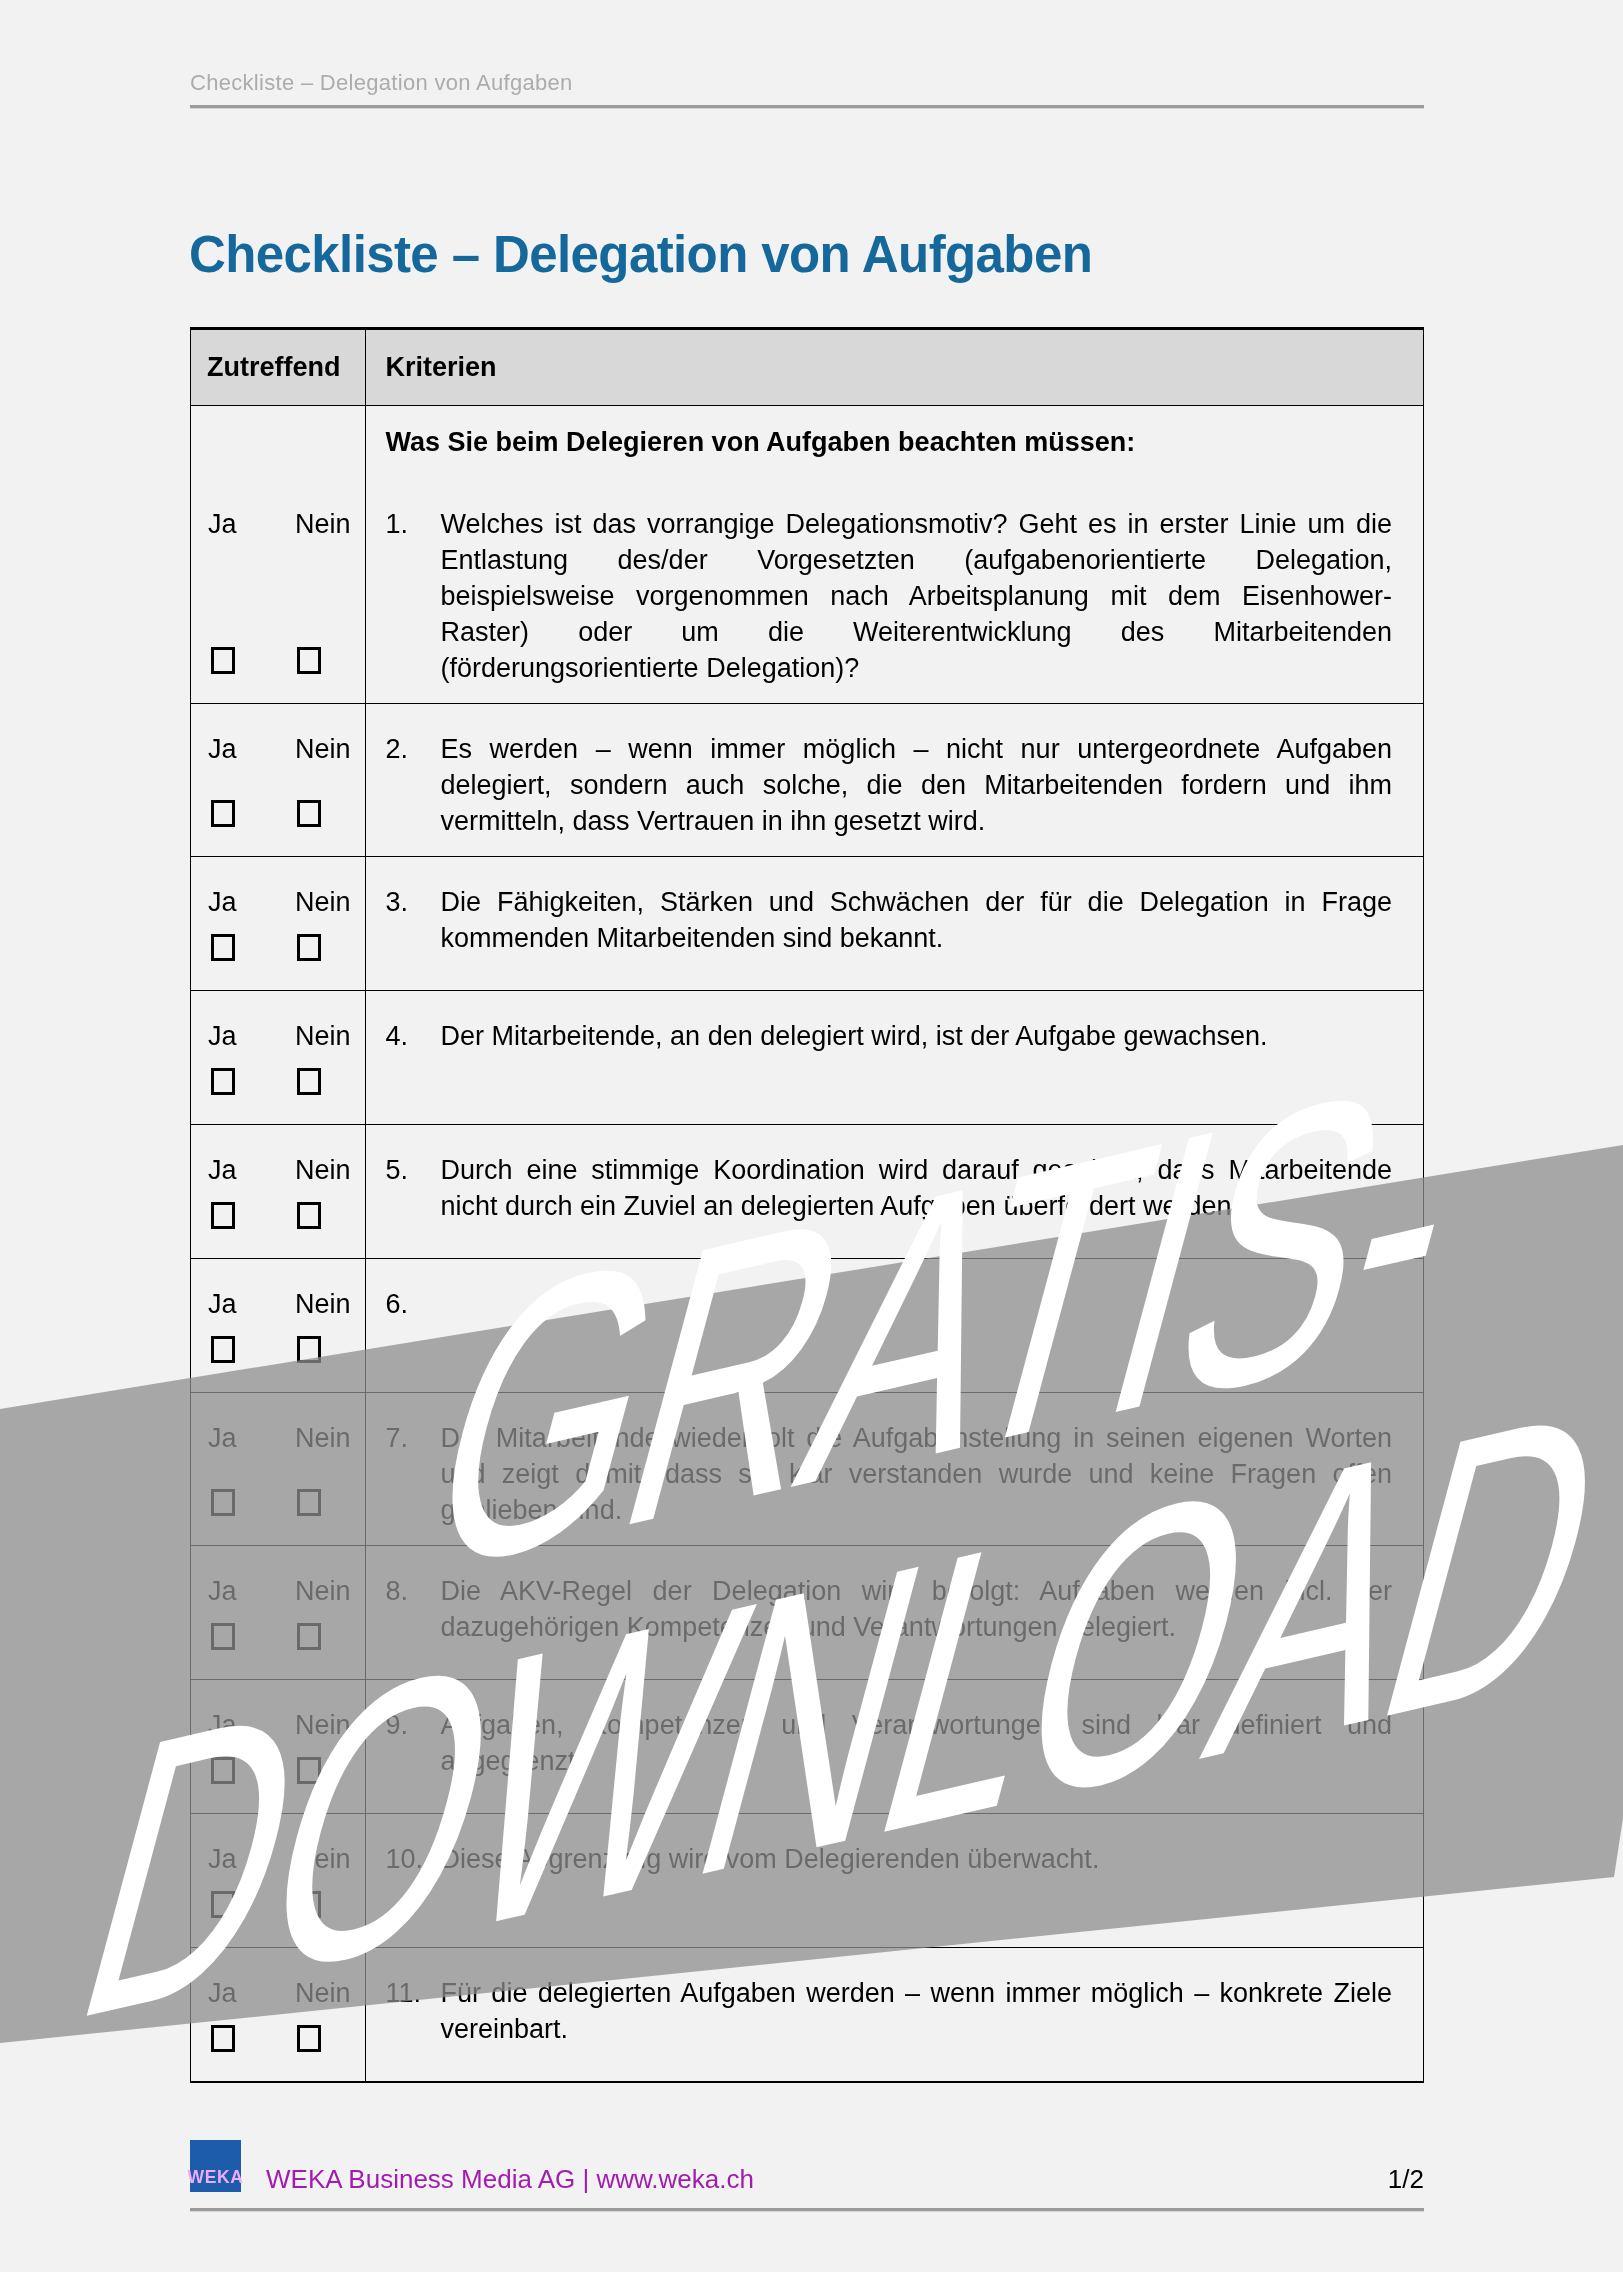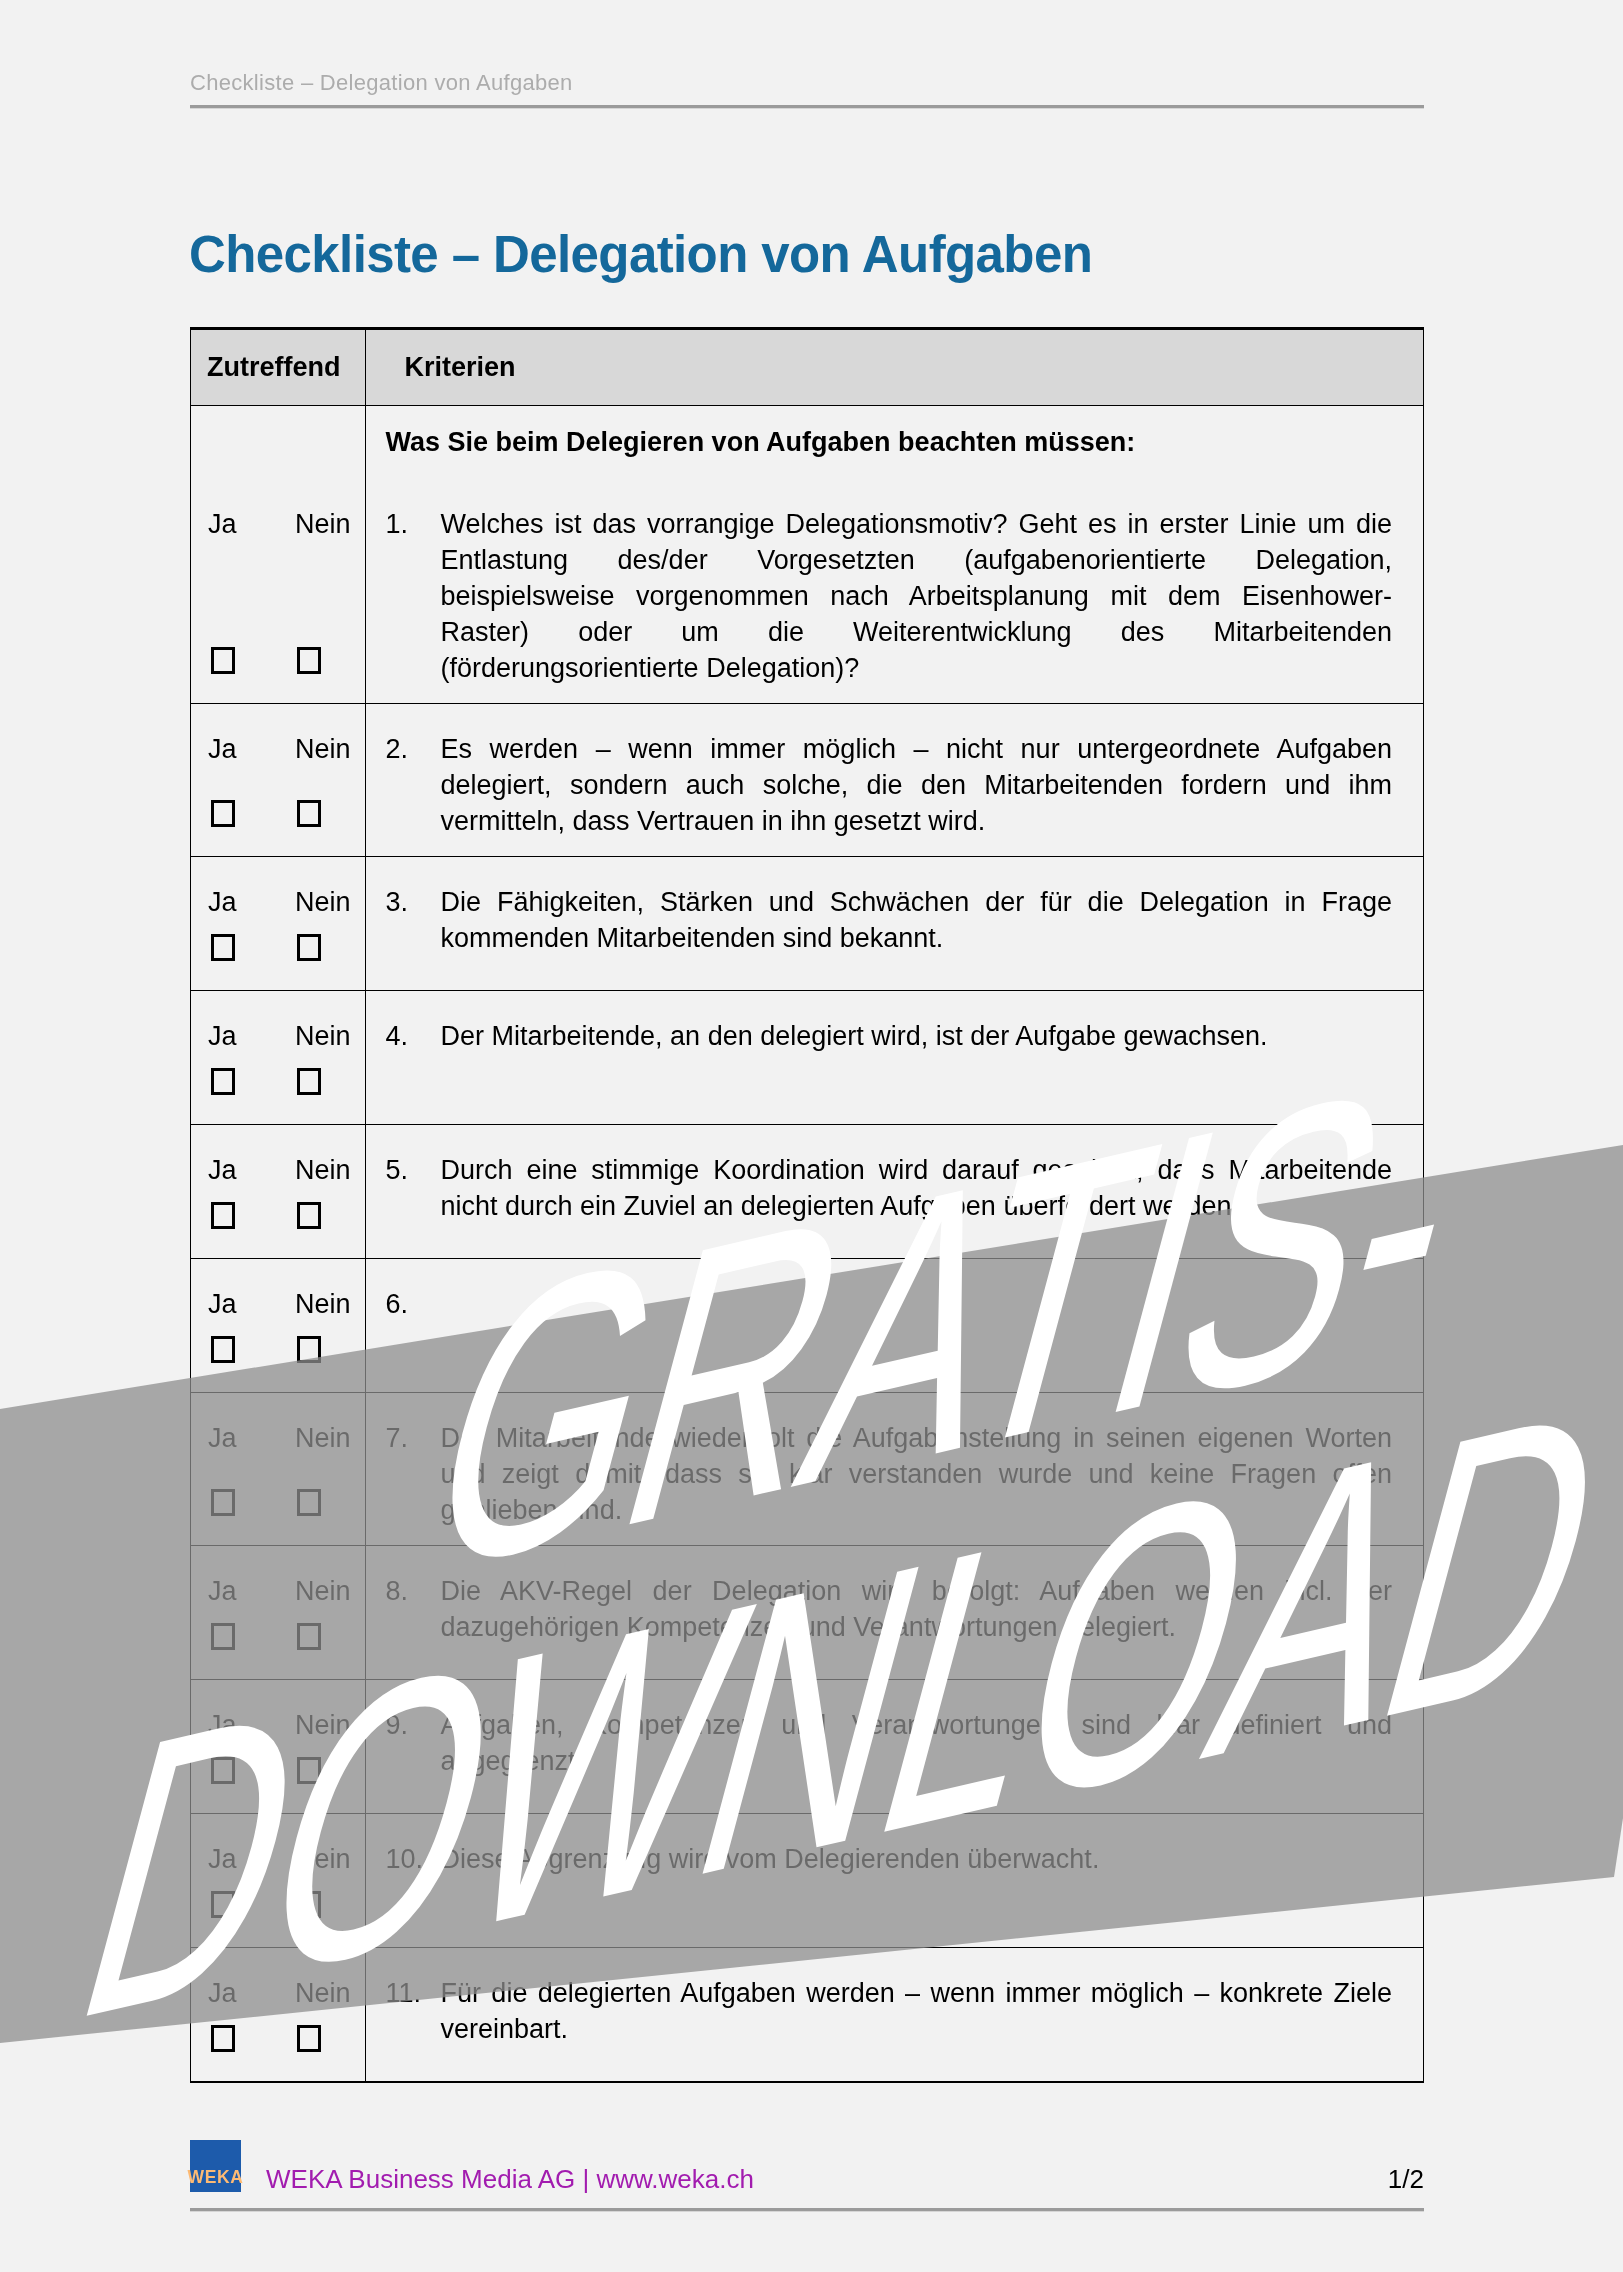--- a/index.html
+++ b/index.html
@@ -41,21 +41,21 @@
   .trow { display:flex; border-top:1.9px solid #000; }
   .trow:first-child { border-top:none; }
   .cell { box-sizing:border-box; }
   .zut {
     width:175px; flex:0 0 175px;
     border-right:1.9px solid #000;
     position:relative;
   }
   .krit { flex:1; }
 
-  .thead-row { min-height:75px; background:#d8d8d8;gap:19px; }
+  .thead-row { min-height:75px; background:#d8d8d8; }
   .thead-row .cell { display:flex; align-items:center; font-weight:bold; }
   .thead-row .zut { padding-left:16px; }
   .thead-row .krit { padding-left:19.5px; }
 
   .subhead-row { min-height:73px;justify-content:center; }
   .subhead-row .krit {
     display:flex; align-items:center;
     padding-left:19.5px; font-weight:bold;
   }
 
@@ -103,21 +103,21 @@
 
   
   .footer-logo {
     position:absolute; left:190px; top:2140px;
     width:51px; height:52px;
     background:#1d5bab;
     display:flex; align-items:flex-end; justify-content:center;
     padding-bottom:4.5px; box-sizing:border-box;
   }
   .footer-logo span {
-    color:#fdba74; font-weight:bold; font-size:17.5px; letter-spacing:0.6px;
+    color:#f0abfc; font-weight:bold; font-size:17.5px; letter-spacing:0.6px;
   }
   .footer-text {
     position:absolute; left:266px; top:2164px;
     font-size:26px; color:#a21caf;
   }
   .footer-page {
     position:absolute; right:199px; top:2164px;
     font-size:26px; color:#000000;
   }
   .footer-rule {

